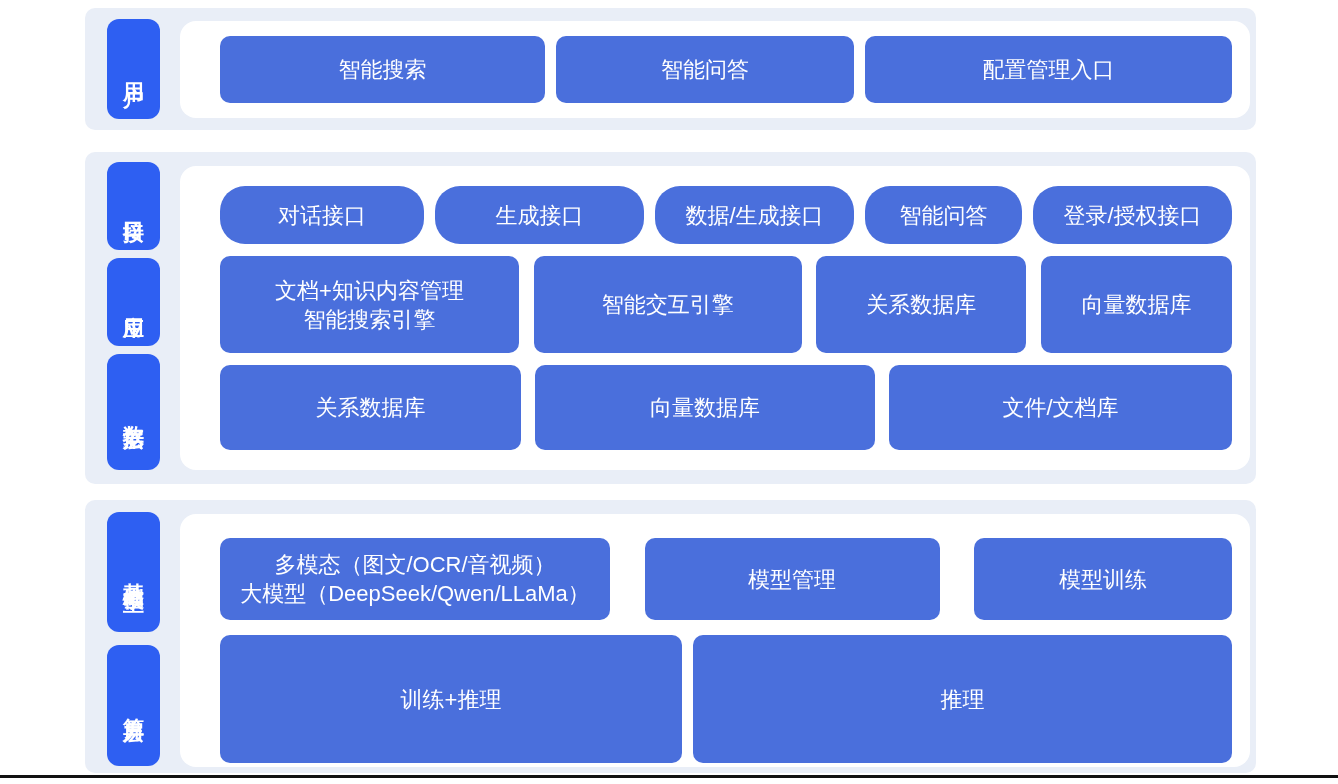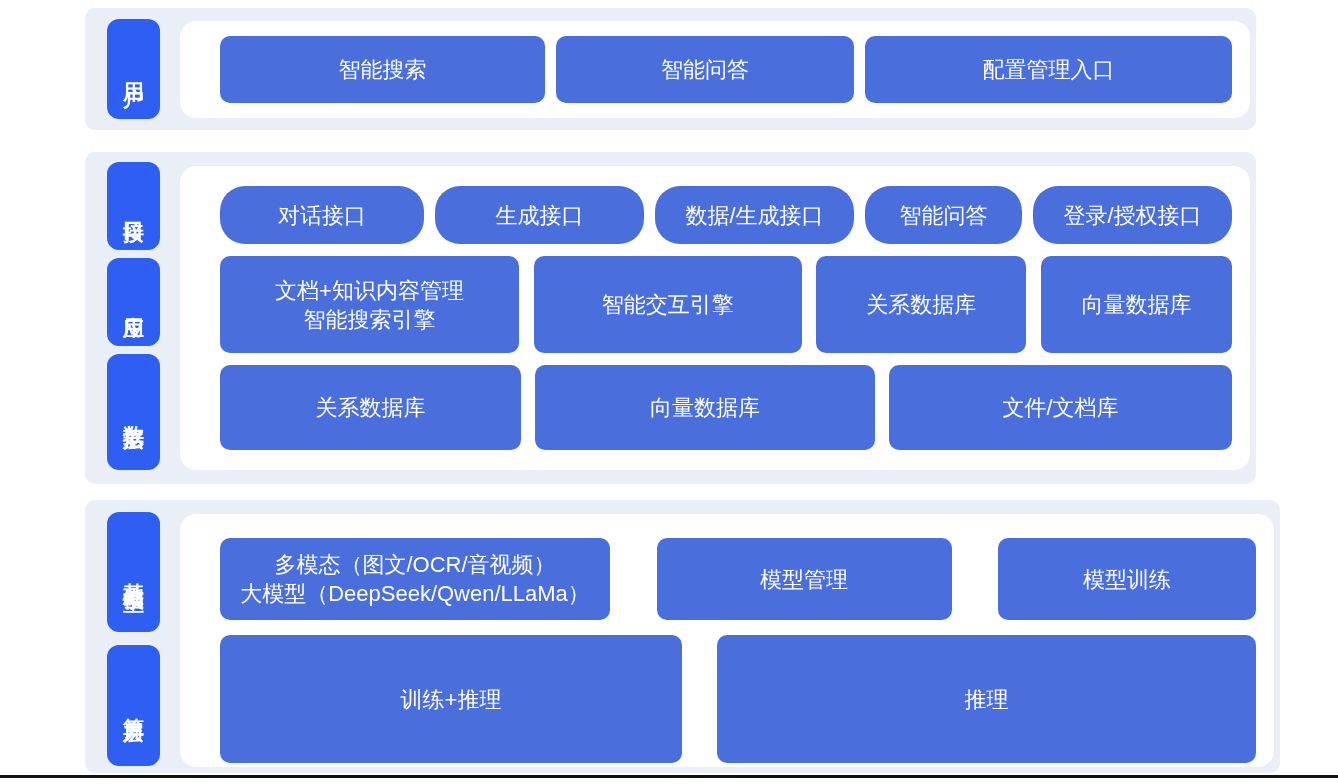--- a/index.html
+++ b/index.html
@@ -6,21 +6,21 @@
   body{
     width:1338px;height:784px;position:relative;background:#ffffff;
     font-family:"Liberation Sans","DejaVu Sans",sans-serif;overflow:hidden;
   }
   .band{
     position:absolute;left:85px;width:1171px;
     background:#e9eef7;border-radius:10px;
   }
   .band-user{top:8px;height:122px;}
   .band-mid{top:152px;height:332px;}
-  .band-base{top:500px;height:273px;padding-left:24px;}
+  .band-base{top:500px;height:273px;}
 
   .labels{
     position:absolute;left:22px;width:53px;
     display:flex;flex-direction:column;
   }
   .band-user .labels{top:11px;bottom:11px;gap:8px;}
   .band-mid  .labels{top:10px;bottom:14px;gap:8px;}
   .band-base .labels{top:12px;bottom:7px;gap:13px;}
 
   .layer-pill{

